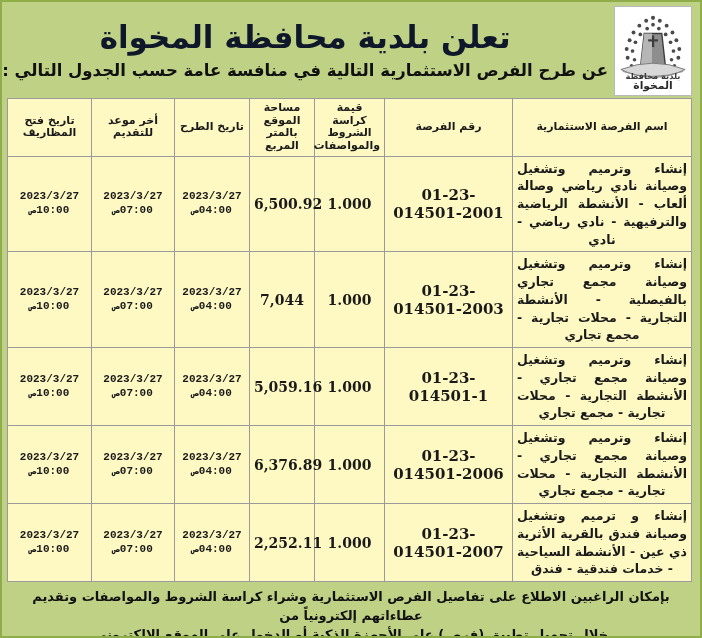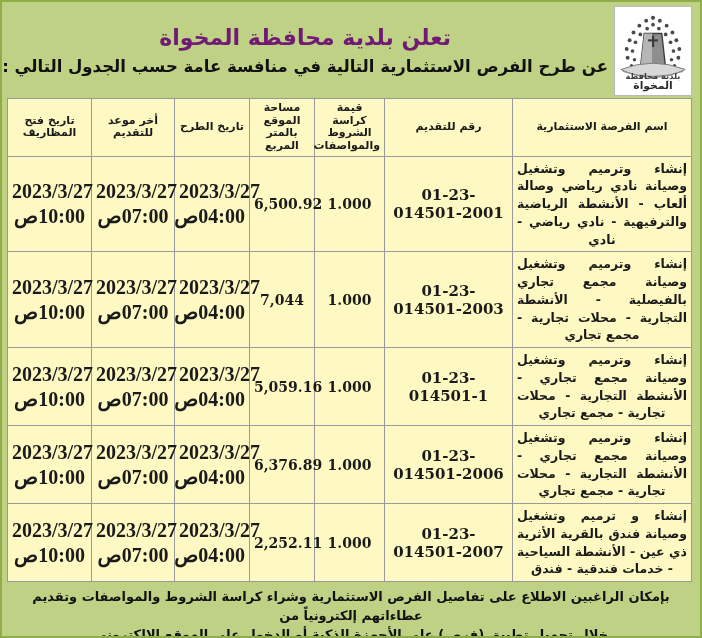--- a/index.html
+++ b/index.html
@@ -48,23 +48,23 @@
     display: flex;
     flex-direction: column;
     align-items: center;
     justify-content: center;
     text-align: center;
     padding: 0 6px;
   }
   .title-main {
     font-family: "DejaVu Sans", sans-serif;
     font-weight: bold;
-    font-size: 22px;
+    font-size: 31px;
     line-height: 1.05;
-    color: #701a75;
+    color: #0f172a;
     letter-spacing: -0.5px;
     white-space: nowrap;
   }
   .title-sub {
     font-family: "DejaVu Sans", sans-serif;
     font-weight: bold;
     font-size: 16.5px;
     line-height: 1.2;
     color: #111111;
     margin-top: 8px;
@@ -132,23 +132,23 @@
     direction: ltr;
   }
   td.fee, td.area {
     font-family: "DejaVu Serif", serif;
     font-weight: bold;
     font-size: 14px;
     text-align: center;
     direction: ltr;
   }
   td.date {
-    font-family: Liberation Serif, serif;
-    font-weight: bold;
-    font-size: 20px;
+    font-family: Liberation Mono, monospace;
+    font-weight: bold;
+    font-size: 11px;
     line-height: 1.25;
     text-align: center;
     direction: ltr;
   }
   td.date .d-time {
     direction: rtl;
     display: block;
   }
 
   
@@ -224,21 +224,21 @@
           <col class="c-num">
           <col class="c-fee">
           <col class="c-area">
         <col class="c-launch">
           <col class="c-dead">
           <col class="c-open">
       </colgroup>
       <thead>
         <tr>
           <th>اسم الفرصة الاستثمارية</th>
-          <th>رقم للتقديم</th>
+          <th>رقم الفرصة</th>
           <th>قيمة كراسة الشروط والمواصفات</th>
           <th>مساحة الموقع بالمتر المربع</th>
           <th>تاريخ الطرح</th>
           <th>أخر موعد للتقديم</th>
           <th>تاريخ فتح المظاريف</th>
         </tr>
       </thead>
       <tbody>
         <tr style="height:88px;">
           <td class="name">إنشاء وترميم وتشغيل وصيانة نادي رياضي وصالة ألعاب - الأنشطة الرياضية والترفيهية - نادي رياضي - نادي</td>

